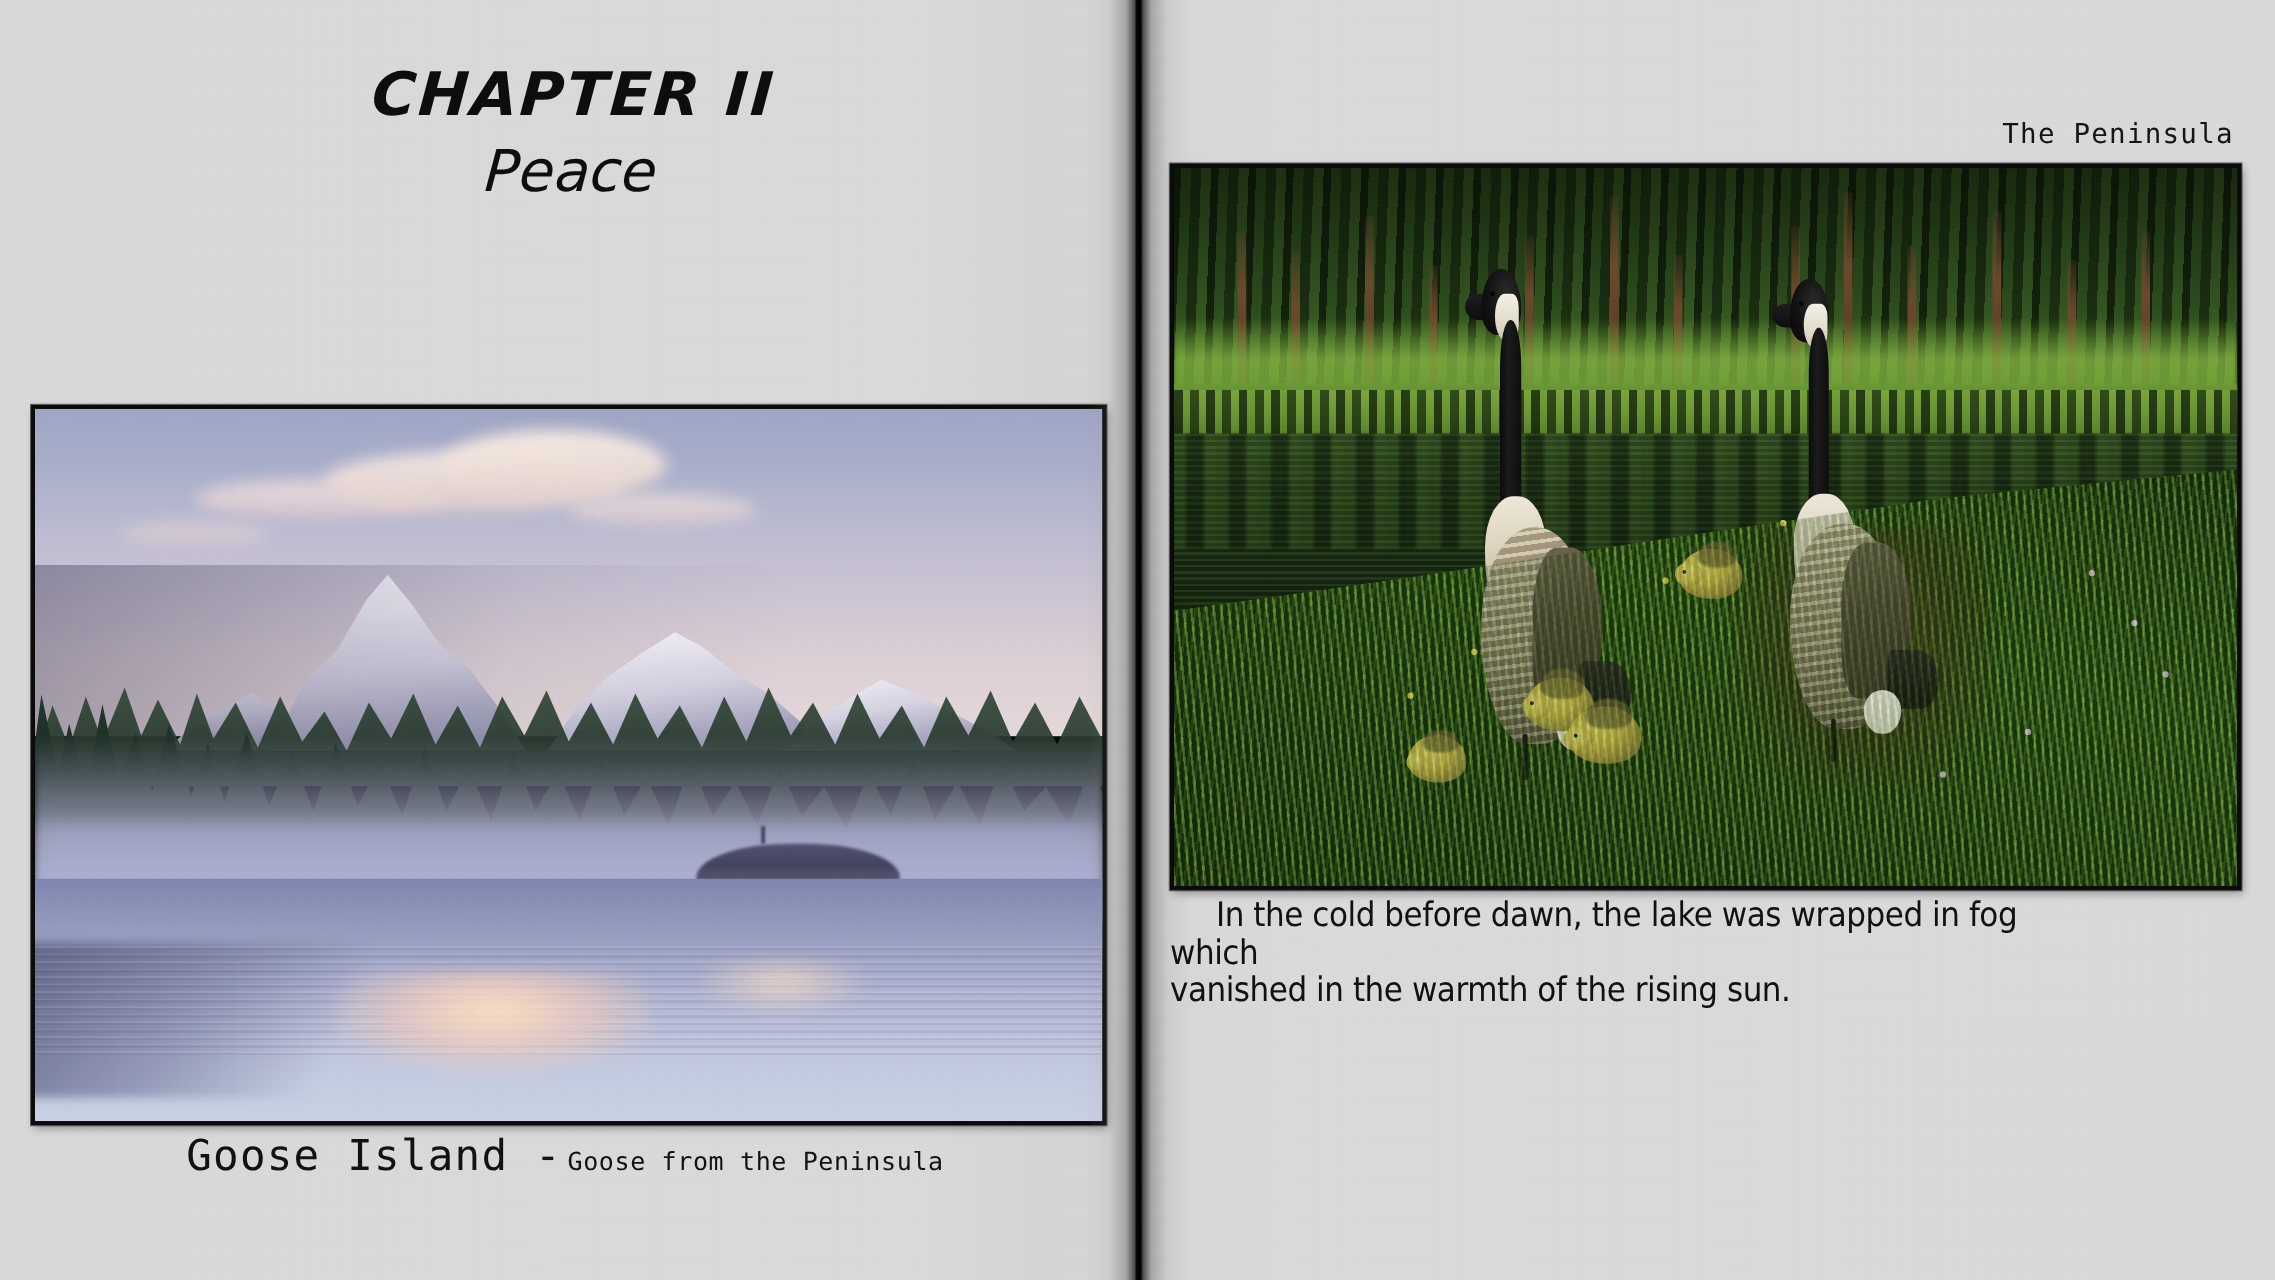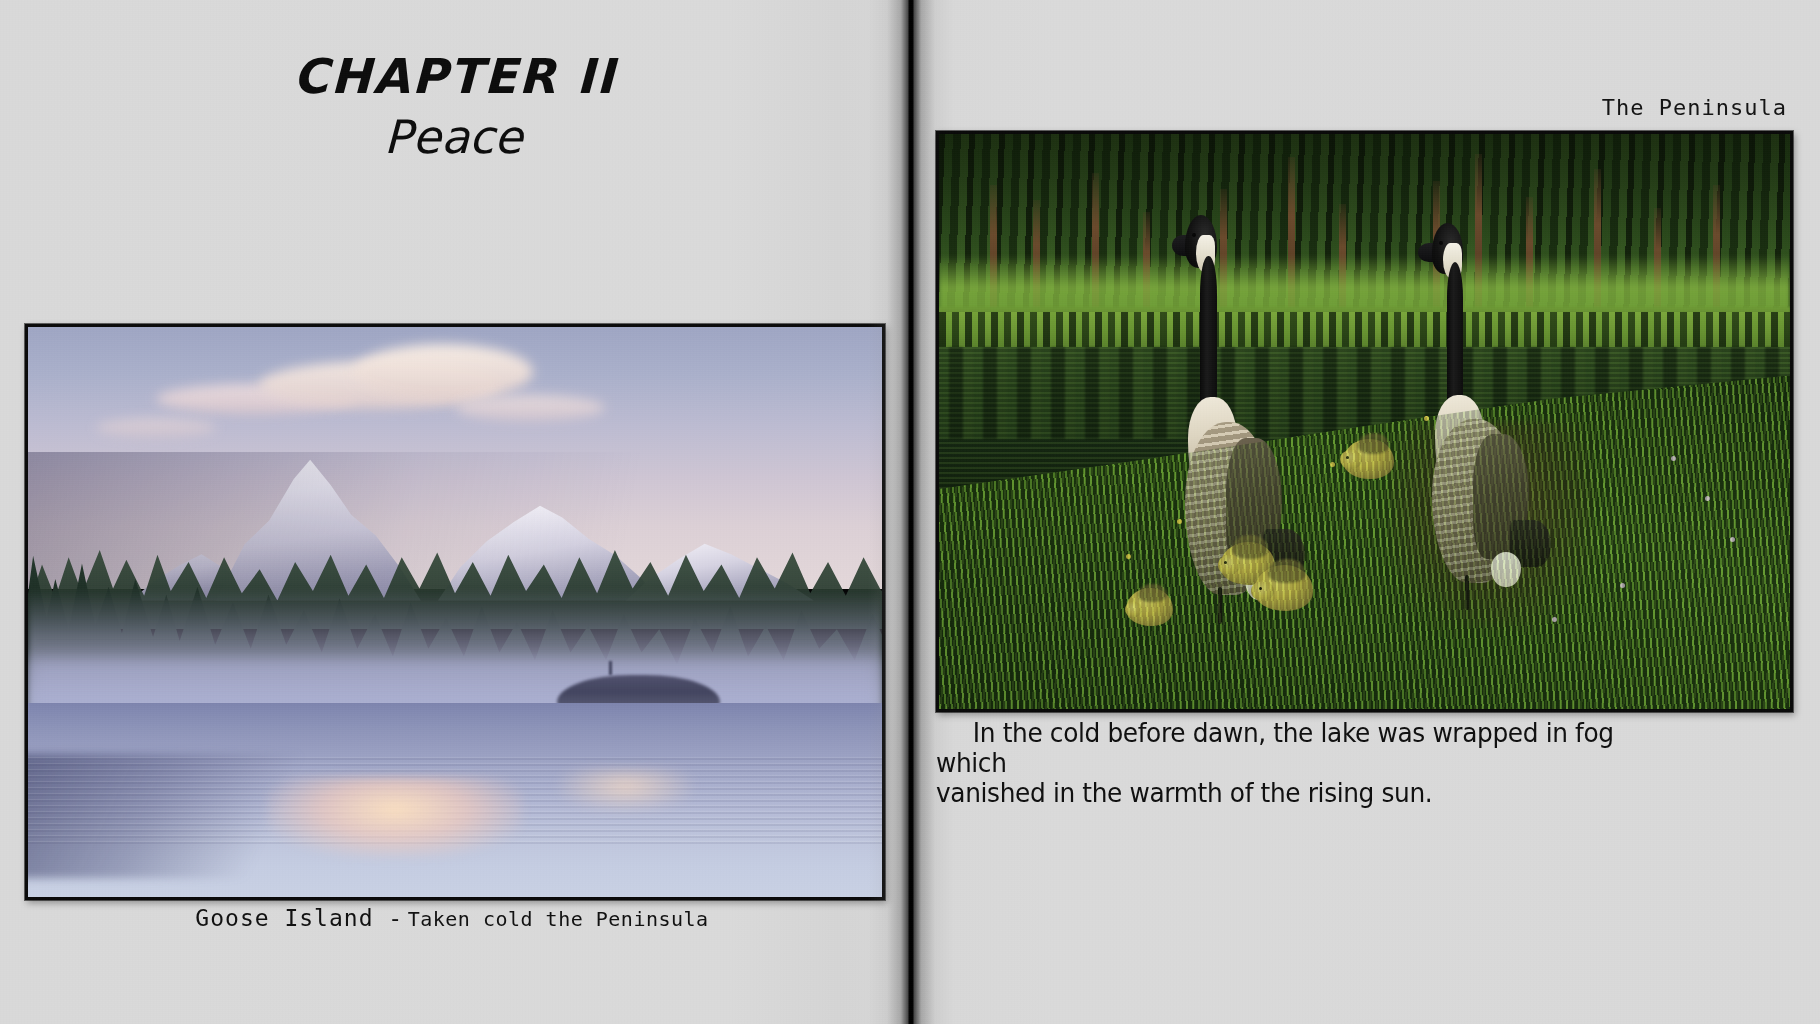--- a/index.html
+++ b/index.html
@@ -277,21 +277,21 @@
     position: absolute;
     left: 25px;
     top: 905px;
     width: 854px;
     text-align: center;
     white-space: nowrap;
     color: #111;
   }
   .caption-left .cap-main {
     font-family: "DejaVu Sans Mono", monospace;
-    font-size: 23px;
+    font-size: 34px;
     letter-spacing: 1px;
   }
   .caption-left .cap-sub {
     font-family: "DejaVu Sans Mono", monospace;
     font-size: 20px;
     letter-spacing: .5px;
   }
 
   
   .page-right {
@@ -575,21 +575,21 @@
           <div class="ripples"></div>
           <div class="water-refl-warm"></div>
           <div class="water-refl-warm2"></div>
         </div>
 
       </div>
     </div>
 
     <div class="caption-left">
       <span class="cap-main">Goose Island -</span>
-      <span class="cap-sub">Taken cold the Peninsula</span>
+      <span class="cap-sub">Goose from the Peninsula</span>
     </div>
 
   </div>
 
   <div class="gutter"></div>
 
   <div class="page-right">
 
     <div class="header-right">The Peninsula</div>
 

